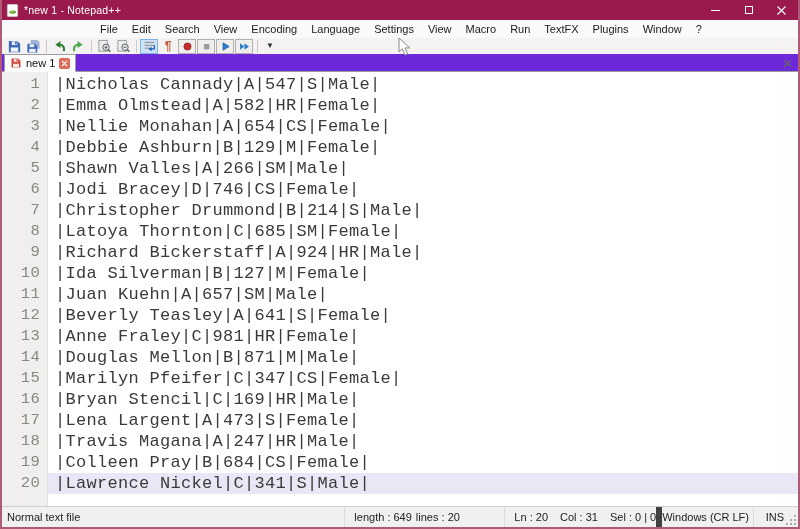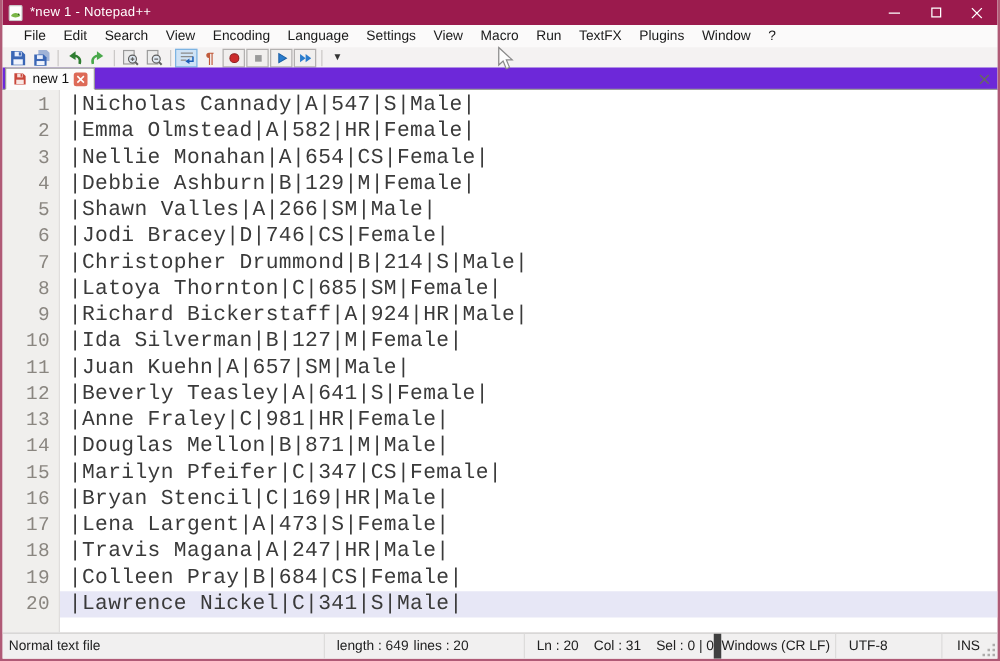--- a/index.html
+++ b/index.html
@@ -22,21 +22,22 @@
   .app-icon{width:13px;height:13px;margin:0 5px 0 4px;flex:0 0 auto;}
   .title-text{font-size:10.5px;letter-spacing:.2px;white-space:nowrap;}
   .win-controls{margin-left:auto;display:flex;height:100%;}
   .wc{width:33px;height:100%;display:flex;align-items:center;justify-content:center;cursor:default;}
   .wc-min i{display:block;width:9px;height:1px;background:#fff;}
   .wc-max i{display:block;width:8px;height:8px;border:1px solid #fff;}
   
   .menubar{
     height:18px;flex:0 0 18px;background:#fbfafa;
     display:flex;align-items:center;font-size:11px;color:#1a1a1a;
-    padding-left:10px;
+    padding-left:2px;
+    justify-content:center;
   }
   .menu-item{padding:2px 7px;white-space:nowrap;}
   
   .toolbar{
     height:16px;flex:0 0 16px;background:#f4f2f2;
     display:flex;align-items:center;padding:0 0 0 3px;
   }
   .tbtn{width:18px;height:15px;display:flex;align-items:center;justify-content:center;margin-right:1px;}
   .tbtn svg{display:block;}
   .tbtn.active{background:var(--accent-wordwrap-bg,#cfe3f6);border:1px solid #7eb4e2;}
@@ -303,21 +304,20 @@
     <div class="sb sb-size">
       <span>length : 649</span>
       <span>lines : 20</span>
     </div>
     <div class="sb sb-pos">
       <span>Ln : 20</span>
       <span>Col : 31</span>
       <span>Sel : 0 | 0</span>
     </div>
     <div class="sb sb-eol">Windows (CR LF)</div>
-    <div class="sb sb-enc">UTF-8</div>
     <div class="sb sb-ins">INS</div>
     <svg class="grip" width="12" height="12" viewBox="0 0 12 12">
         <g fill="#aeacab">
           <rect x="9" y="9" width="2" height="2"></rect>
           <rect x="9" y="5" width="2" height="2"></rect>
           <rect x="5" y="9" width="2" height="2"></rect>
           <rect x="9" y="1" width="2" height="2"></rect>
           <rect x="5" y="5" width="2" height="2"></rect>
           <rect x="1" y="9" width="2" height="2"></rect>
         </g>

